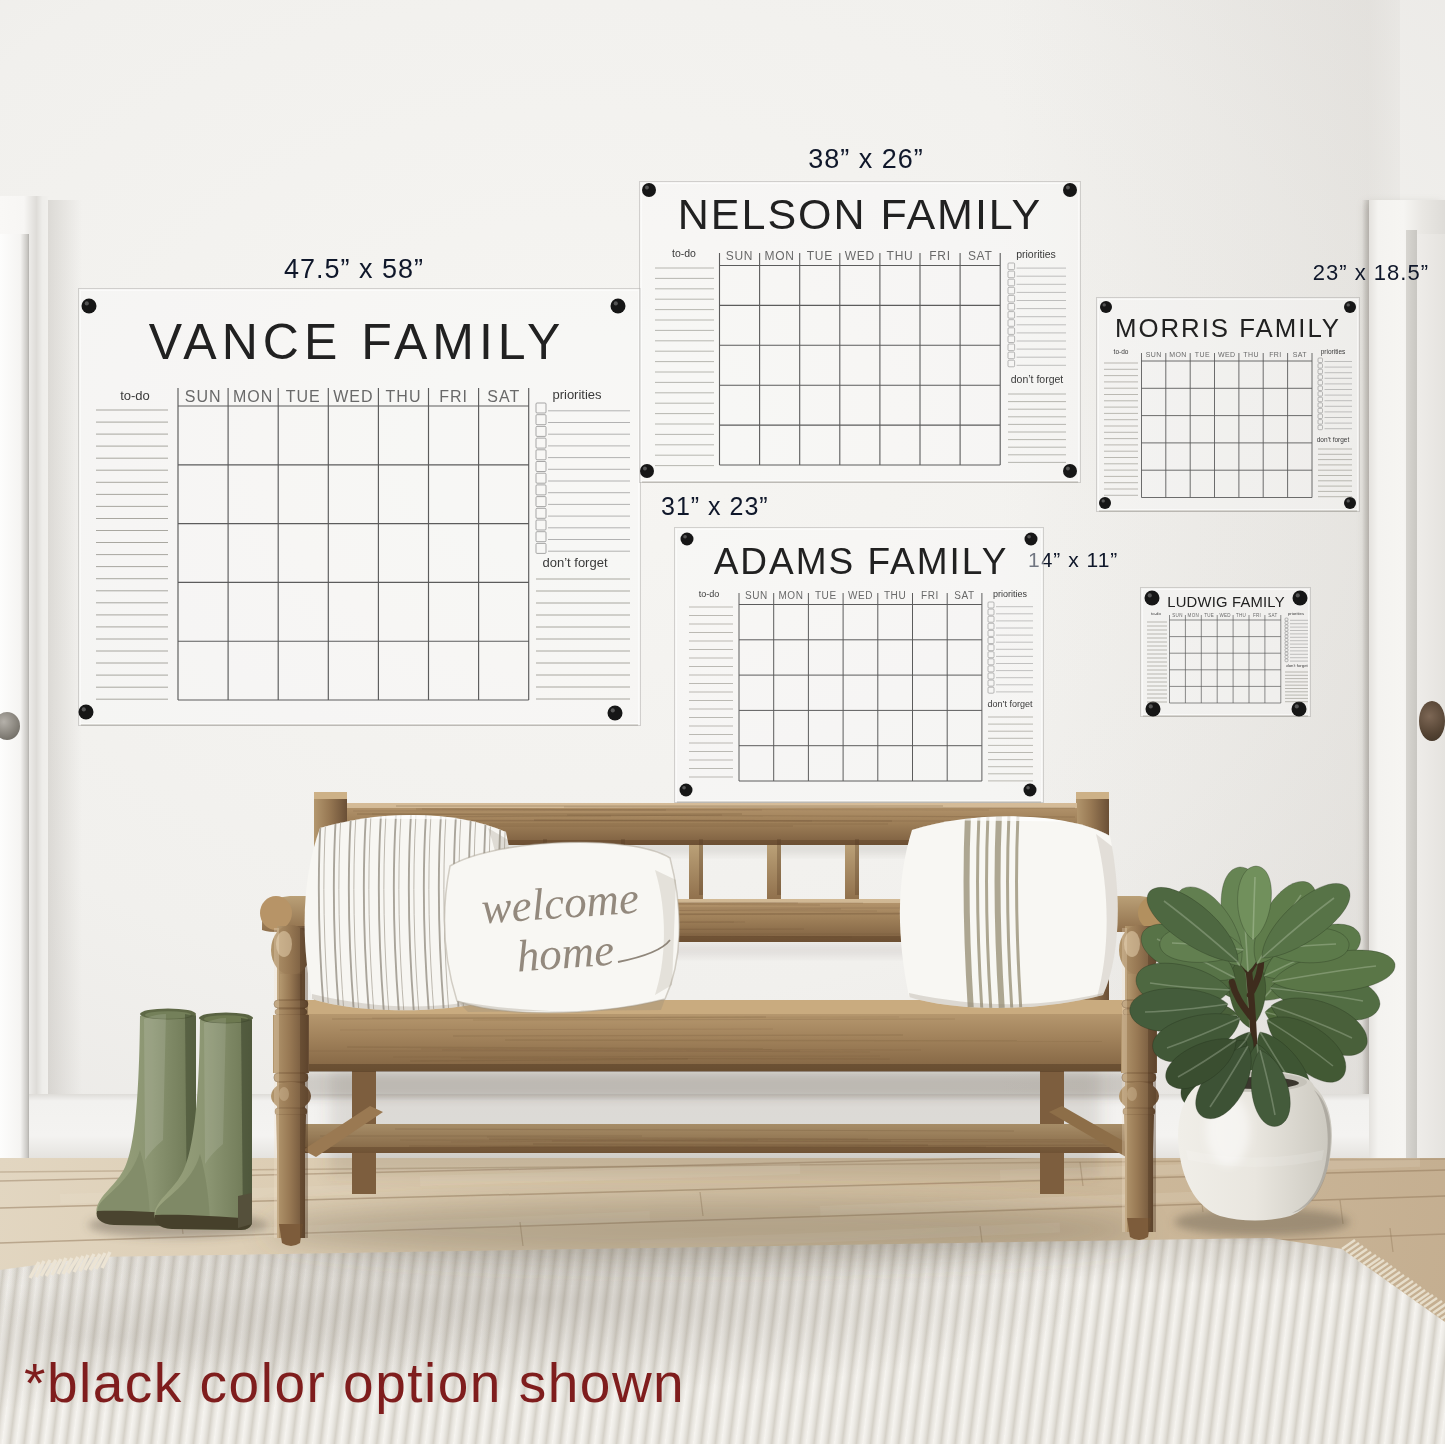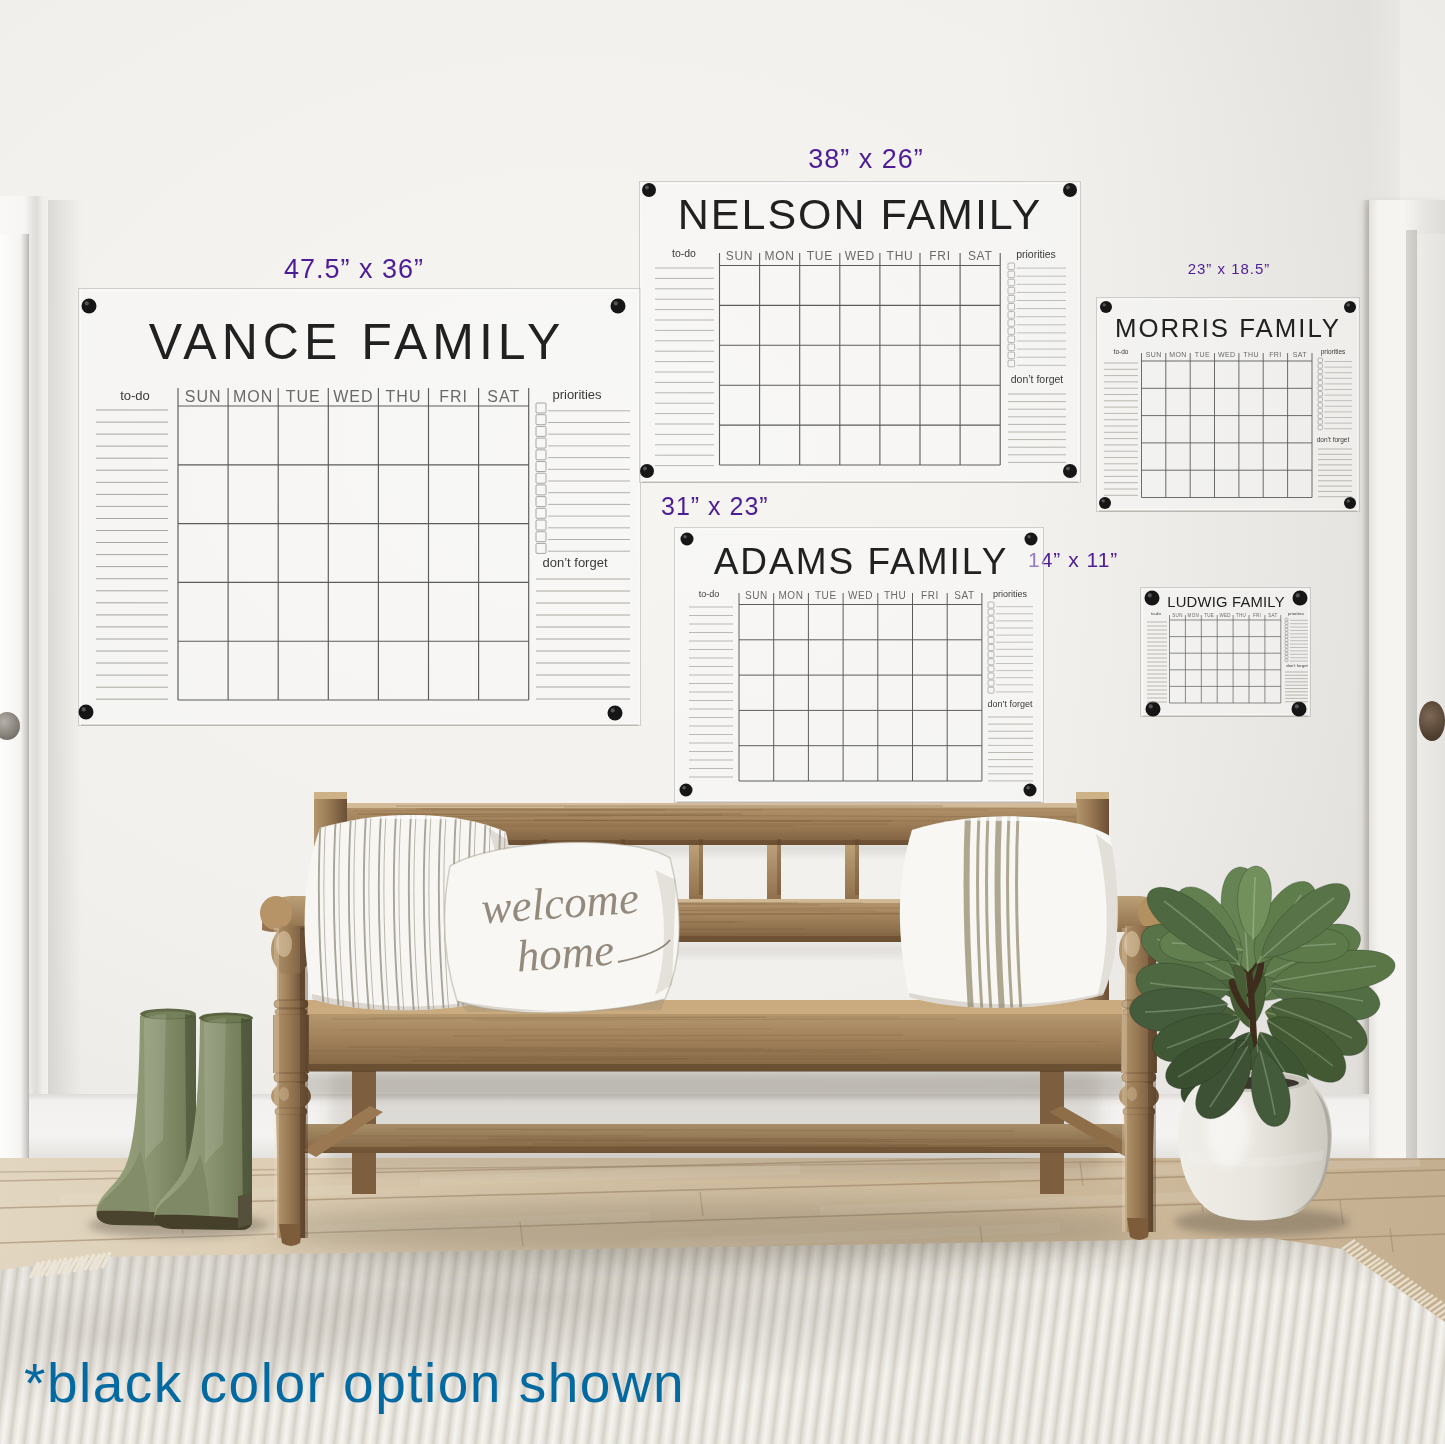--- a/index.html
+++ b/index.html
@@ -1,12 +1,12 @@
 <!DOCTYPE html>
-<html><head><meta charset="utf-8"><style>html,body{margin:0;padding:0}#c{position:relative;width:1445px;height:1444px;overflow:hidden;font-family:"Liberation Sans",sans-serif;background:#efeeeb}.lab{position:absolute;color:#4c1d95;white-space:nowrap}</style></head><body>
+<html><head><meta charset="utf-8"><style>html,body{margin:0;padding:0}#c{position:relative;width:1445px;height:1444px;overflow:hidden;font-family:"Liberation Sans",sans-serif;background:#efeeeb}.lab{position:absolute;color:#0f172a;white-space:nowrap}</style></head><body>
 <div id="c">
 
 <div style="position:absolute;left:0;top:0;width:1445px;height:1240px;background:radial-gradient(120% 100% at 40% 36%, #f6f5f2 0%, #f1f0ed 45%, #e8e6e3 78%, #dcdad6 100%);"></div>
 
 <div style="position:absolute;left:1000px;top:0;width:400px;height:1240px;background:linear-gradient(to right, rgba(190,185,178,0) 0%, rgba(190,185,178,0.22) 92%, rgba(190,185,178,0.10) 100%);"></div>
 
 <div style="position:absolute;left:0;top:196px;width:48px;height:1014px;background:linear-gradient(to right,#f9f8f6 0%,#f7f6f4 50%,#dedcd8 76%,#eeedea 88%,#f1f0ed 100%);"></div>
 
 <div style="position:absolute;left:0;top:234px;width:29px;height:976px;background:linear-gradient(to right,#fdfdfc,#f5f4f2 70%,#c9c7c3 94%,#b2b0ac 100%);"></div>
 
@@ -94,25 +94,25 @@
         <line x1="68" y1="43" x2="78" y2="27" stroke="#ece4d4" stroke-width="3.4"></line>
         <line x1="74" y1="42" x2="83" y2="26" stroke="#ece4d4" stroke-width="3.4"></line>
         <line x1="80" y1="41" x2="88" y2="25" stroke="#ece4d4" stroke-width="3.4"></line>
         <line x1="85" y1="40" x2="94" y2="24" stroke="#ece4d4" stroke-width="3.4"></line>
         <line x1="90" y1="40" x2="100" y2="24" stroke="#ece4d4" stroke-width="3.4"></line>
         <line x1="96" y1="39" x2="105" y2="23" stroke="#ece4d4" stroke-width="3.4"></line>
         <line x1="102" y1="38" x2="110" y2="22" stroke="#ece4d4" stroke-width="3.4"></line>
       </g>
     </svg>
 
-<div class="lab" style="left:154px;top:254px;width:400px;text-align:center;font-size:27px;letter-spacing:1px">47.5” x 36”</div>
+<div class="lab" style="left:154px;top:254px;width:400px;text-align:center;font-size:27px;letter-spacing:1px">47.5” x 58”</div>
 
 <div class="lab" style="left:666px;top:144px;width:400px;text-align:center;font-size:27px;letter-spacing:1px">38” x 26”</div>
 
-<div class="lab" style="left:1029px;top:260px;width:400px;text-align:center;font-size:15px;letter-spacing:1px">23” x 18.5”</div>
+<div class="lab" style="left:1029px;top:260px;width:400px;text-align:right;font-size:22px;letter-spacing:1px">23” x 18.5”</div>
 
 <div class="lab" style="left:661px;top:492px;width:400px;text-align:left;font-size:25px;letter-spacing:1px">31” x 23”</div>
 
 <div class="lab" style="left:1028px;top:548px;width:400px;text-align:left;font-size:21px;letter-spacing:1px">14” x 11”</div>
 <svg style="position:absolute;left:78px;top:288px" width="563" height="438" viewBox="78 288 563 438">
       <rect x="78.5" y="288.5" width="562" height="437" fill="rgba(251,251,250,0.42)" stroke="rgba(150,148,144,0.38)" stroke-width="1"></rect>
       <rect x="80.5" y="290.5" width="558" height="433" fill="none" stroke="rgba(255,255,255,0.5)" stroke-width="1"></rect>
       <rect x="81" y="724" width="557" height="2" fill="rgba(120,112,102,0.22)"></rect>
       <circle cx="89" cy="306" r="7.5" fill="#161616"></circle>
       <circle cx="86.75" cy="303.375" r="2.1" fill="#555"></circle>
@@ -874,13 +874,13 @@
 <g>
 <path d="M1248,1046 C1216,1050 1180,1103 1203,1117 C1228,1129 1262,1075 1248,1046 Z" fill="#3d5235" stroke="rgba(28,40,22,0.28)" stroke-width="1"></path>
         <path d="M1248,1046 Q1227,1082 1210,1107" fill="none" stroke="rgba(235,242,225,0.25)" stroke-width="1.6"></path>
 <path d="M1260,1050 C1242,1073 1253,1132 1278,1126 C1302,1118 1288,1060 1260,1050 Z" fill="#445b3b" stroke="rgba(28,40,22,0.28)" stroke-width="1"></path>
         <path d="M1260,1050 Q1270,1088 1275,1115" fill="none" stroke="rgba(235,242,225,0.25)" stroke-width="1.6"></path>
 <path d="M1236,1040 C1207,1032 1154,1062 1168,1083 C1185,1102 1237,1070 1236,1040 Z" fill="#3a4e30" stroke="rgba(28,40,22,0.28)" stroke-width="1"></path>
         <path d="M1236,1040 Q1203,1063 1178,1077" fill="none" stroke="rgba(235,242,225,0.25)" stroke-width="1.6"></path>
 </g>
 </svg>
 
-<div style="position:absolute;left:24px;top:1351px;font-size:55px;color:#0369a1;letter-spacing:1.5px;white-space:nowrap">*black color option shown</div>
+<div style="position:absolute;left:24px;top:1351px;font-size:55px;color:#7f1d1d;letter-spacing:1.5px;white-space:nowrap">*black color option shown</div>
 </div>
 </body></html>

